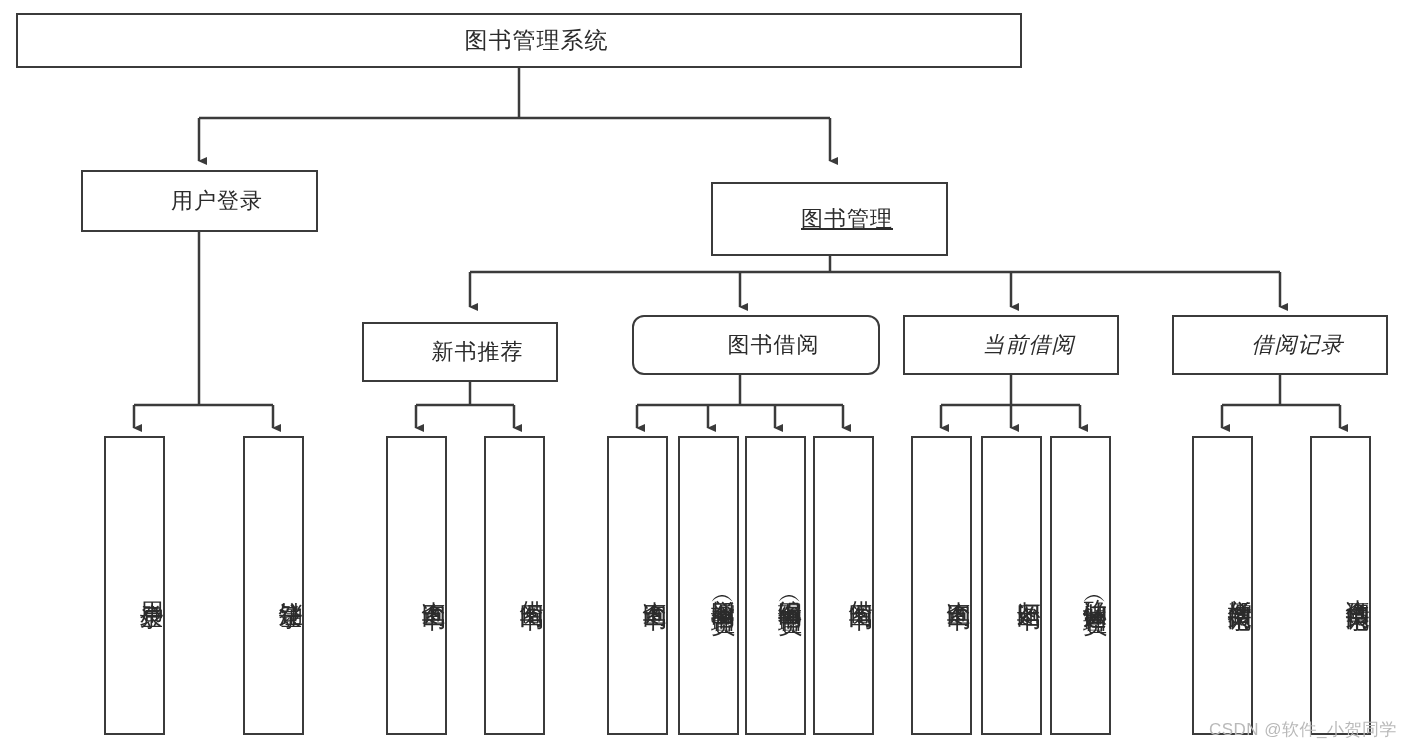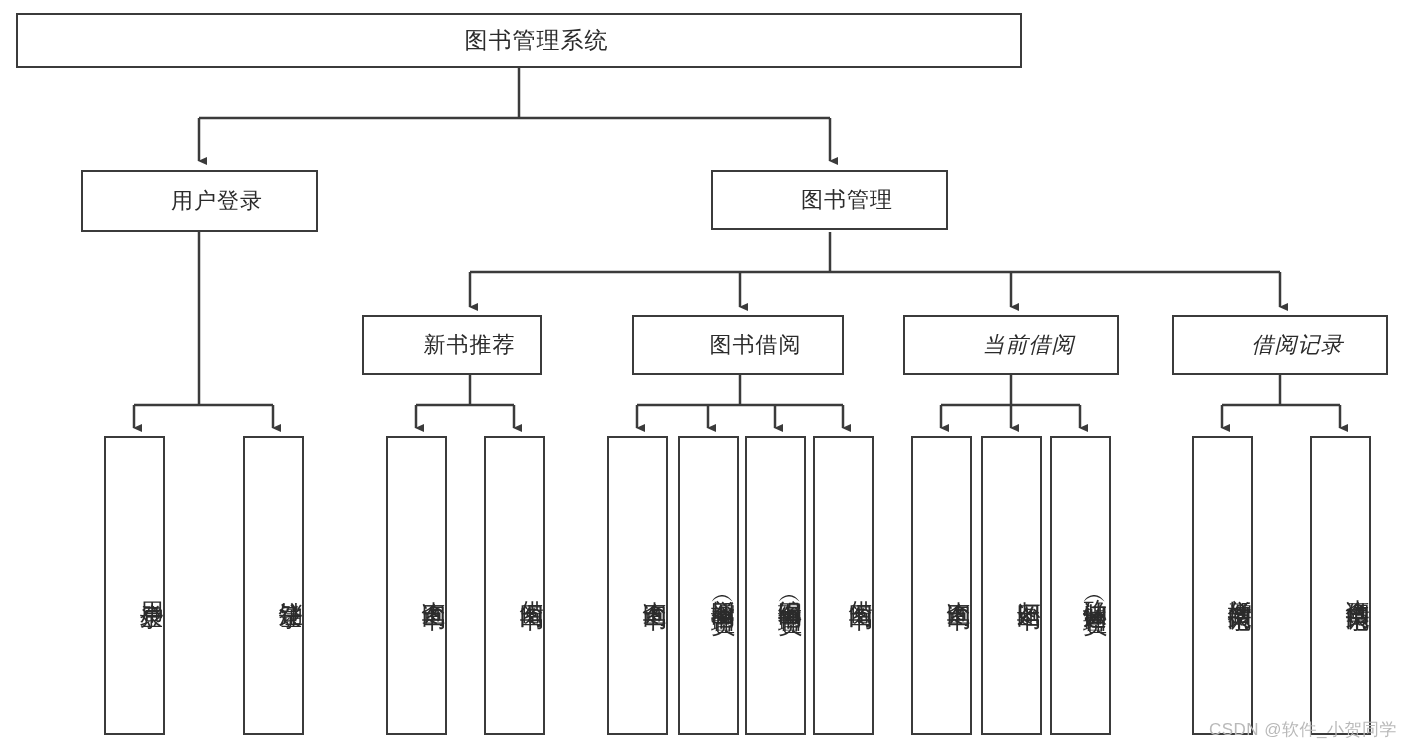--- a/index.html
+++ b/index.html
@@ -122,24 +122,24 @@
       <path d="M1280,375 L1280,405"></path>
       <path d="M1222,405 L1340,405"></path>
       <path d="M1222,405 L1222,428" marker-end="url(#arrowhead)"></path>
       <path d="M1340,405 L1340,428" marker-end="url(#arrowhead)"></path>
     </g>
   </svg>
 
   <div class="node node-h node-root" style="left:16px; top:13px; width:1006px; height:55px;">图书管理系统</div>
 
   <div class="node node-h" style="left:81px; top:170px; width:237px; height:62px;">用户登录</div>
-  <div class="node node-h" style="left:711px; top:170px; width:237px; height:60px;">图书管理</div>
+  <div class="node node-h" style="left:711px; top:182px; width:237px; height:74px;text-decoration:underline;">图书管理</div>
 
-  <div class="node node-h" style="left:362px; top:315px; width:180px; height:60px;">新书推荐</div>
-  <div class="node node-h" style="left:632px; top:315px; width:212px; height:60px;">图书借阅</div>
+  <div class="node node-h" style="left:362px; top:322px; width:196px; height:60px;">新书推荐</div>
+  <div class="node node-h" style="left:632px; top:315px; width:248px; height:60px;border-radius:12px;">图书借阅</div>
   <div class="node node-h" style="left:903px; top:315px; width:216px; height:60px;font-style:italic;">当前借阅</div>
   <div class="node node-h" style="left:1172px; top:315px; width:216px; height:60px;font-style:italic;">借阅记录</div>
 
   <div class="node node-v center-v" style="left:104px; top:436px; width:61px; height:299px;">用户登录</div>
   <div class="node node-v center-v" style="left:243px; top:436px; width:61px; height:299px;">注销登录</div>
 
   <div class="node node-v center-v" style="left:386px; top:436px; width:61px; height:299px;">查询图书</div>
   <div class="node node-v center-v" style="left:484px; top:436px; width:61px; height:299px;">借阅图书</div>
 
   <div class="node node-v center-v" style="left:607px; top:436px; width:61px; height:299px;">查询图书</div>

